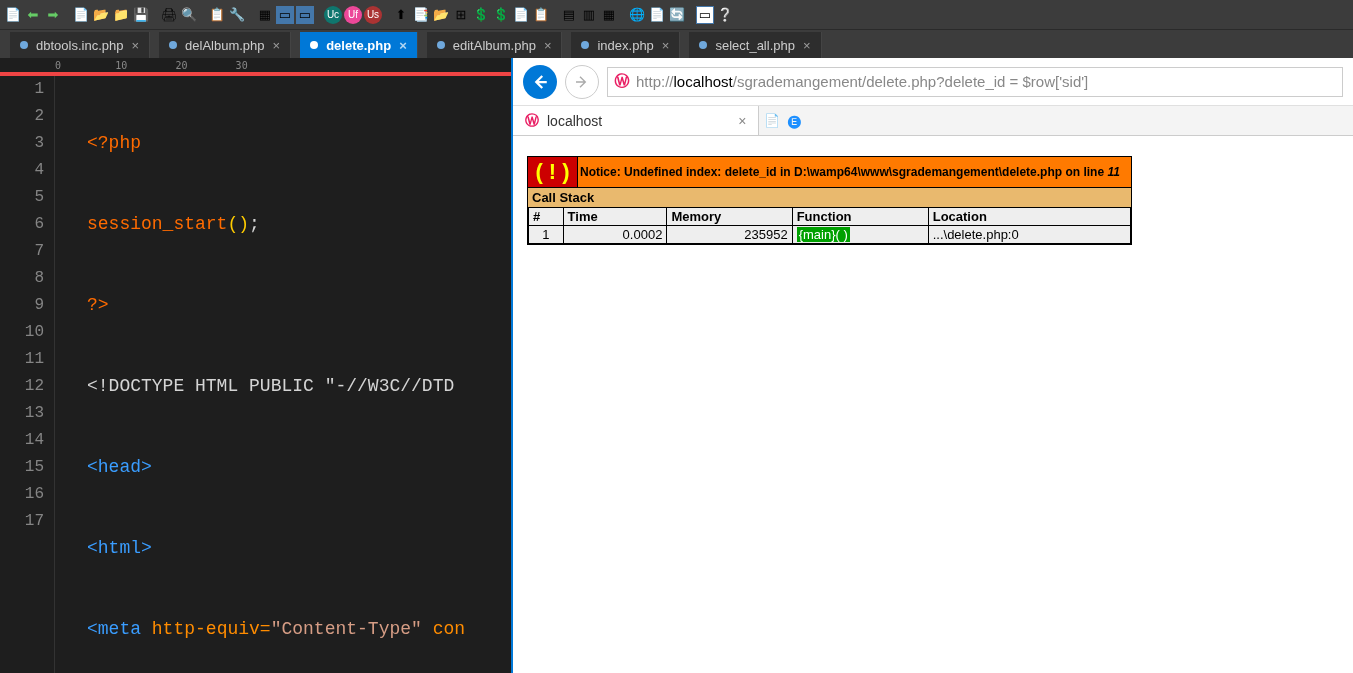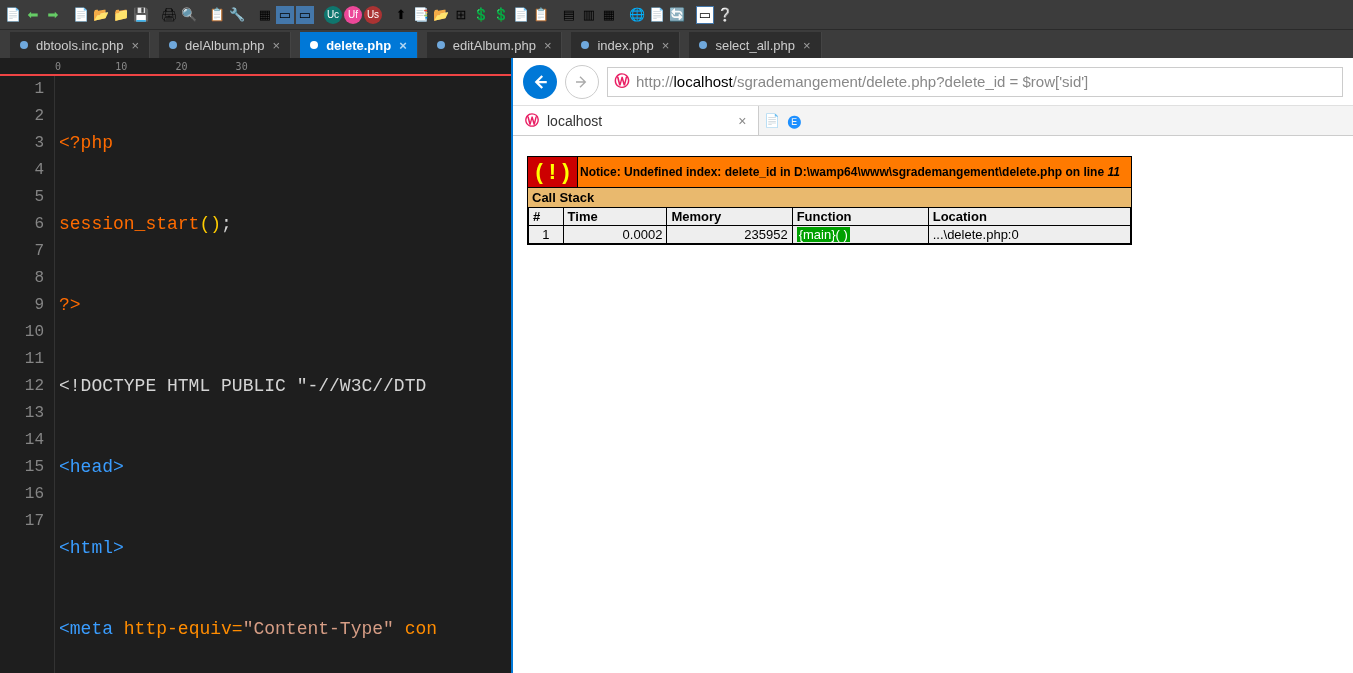--- a/index.html
+++ b/index.html
@@ -75,21 +75,21 @@
   border-right: 2px solid #0078d7;
 }
 .ruler {
   height: 18px;
   background: #1e1e1e;
   color: #888;
   font-size: 10px;
   display: flex;
   align-items: center;
   padding-left: 55px;
-  border-bottom: 2px solid #ef4444;
+  border-bottom: 4px solid #ef4444;
   font-family: Consolas, monospace;
   letter-spacing: 0;
 }
 .ruler span { display:inline-block; }
 .editor-body {
   flex: 1;
   display: flex;
   font-family: Consolas, "Courier New", monospace;
   font-size: 18px;
   line-height: 27px;
@@ -105,21 +105,21 @@
   font-size: 16px;
 }
 .gutter div { height: 27px; }
 .code {
   flex: 1;
   background: #1e1e1e;
   color: #d4d4d4;
   white-space: pre;
   overflow: hidden;
 }
-.code-line { height: 27px; padding-left: 4px; }
+.code-line { height: 27px; padding-left: 4px; margin-left: 28px; }
 .tk-paren { color: #ffcc00; }
 .tk-semi { color: #d4d4d4; }
 .tk-doctype { color: #d4d4d4; }
 .tk-tag { color: #3a9dff; }
 .tk-kw { color: #ff6b00; }
 
 .browser-pane {
   flex: 1;
   background: #fff;
   display: flex;

